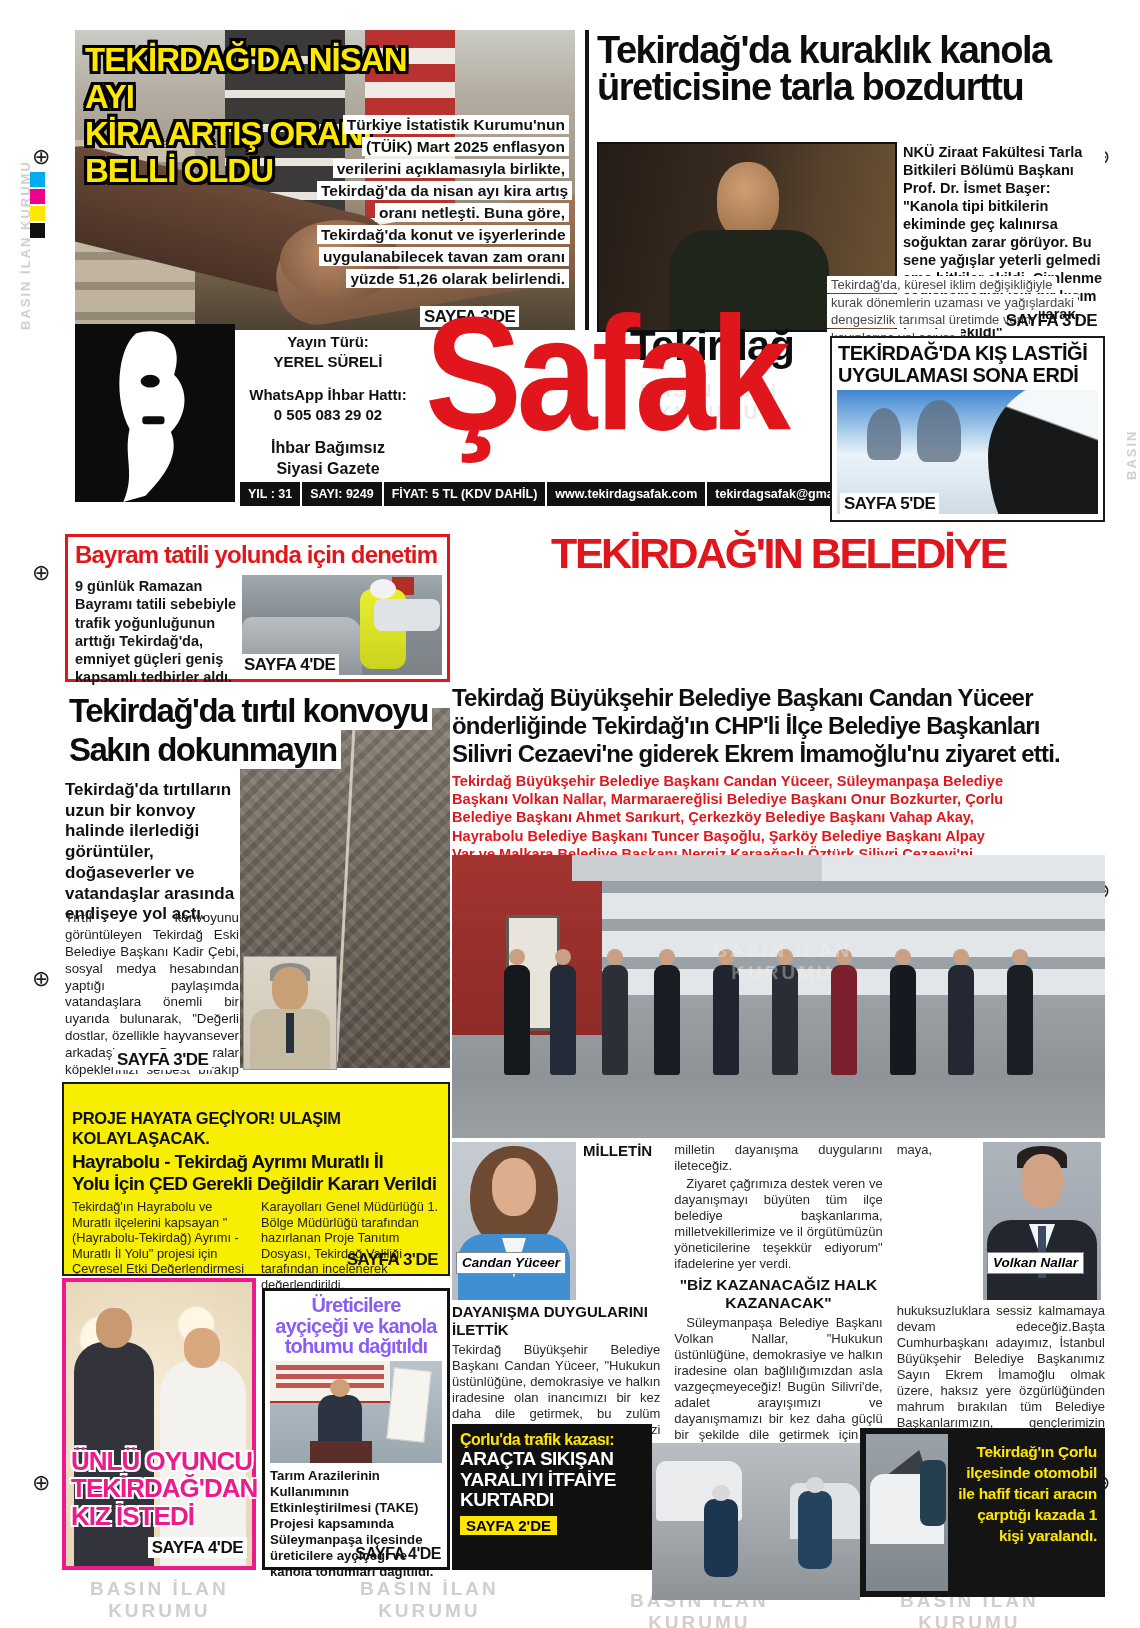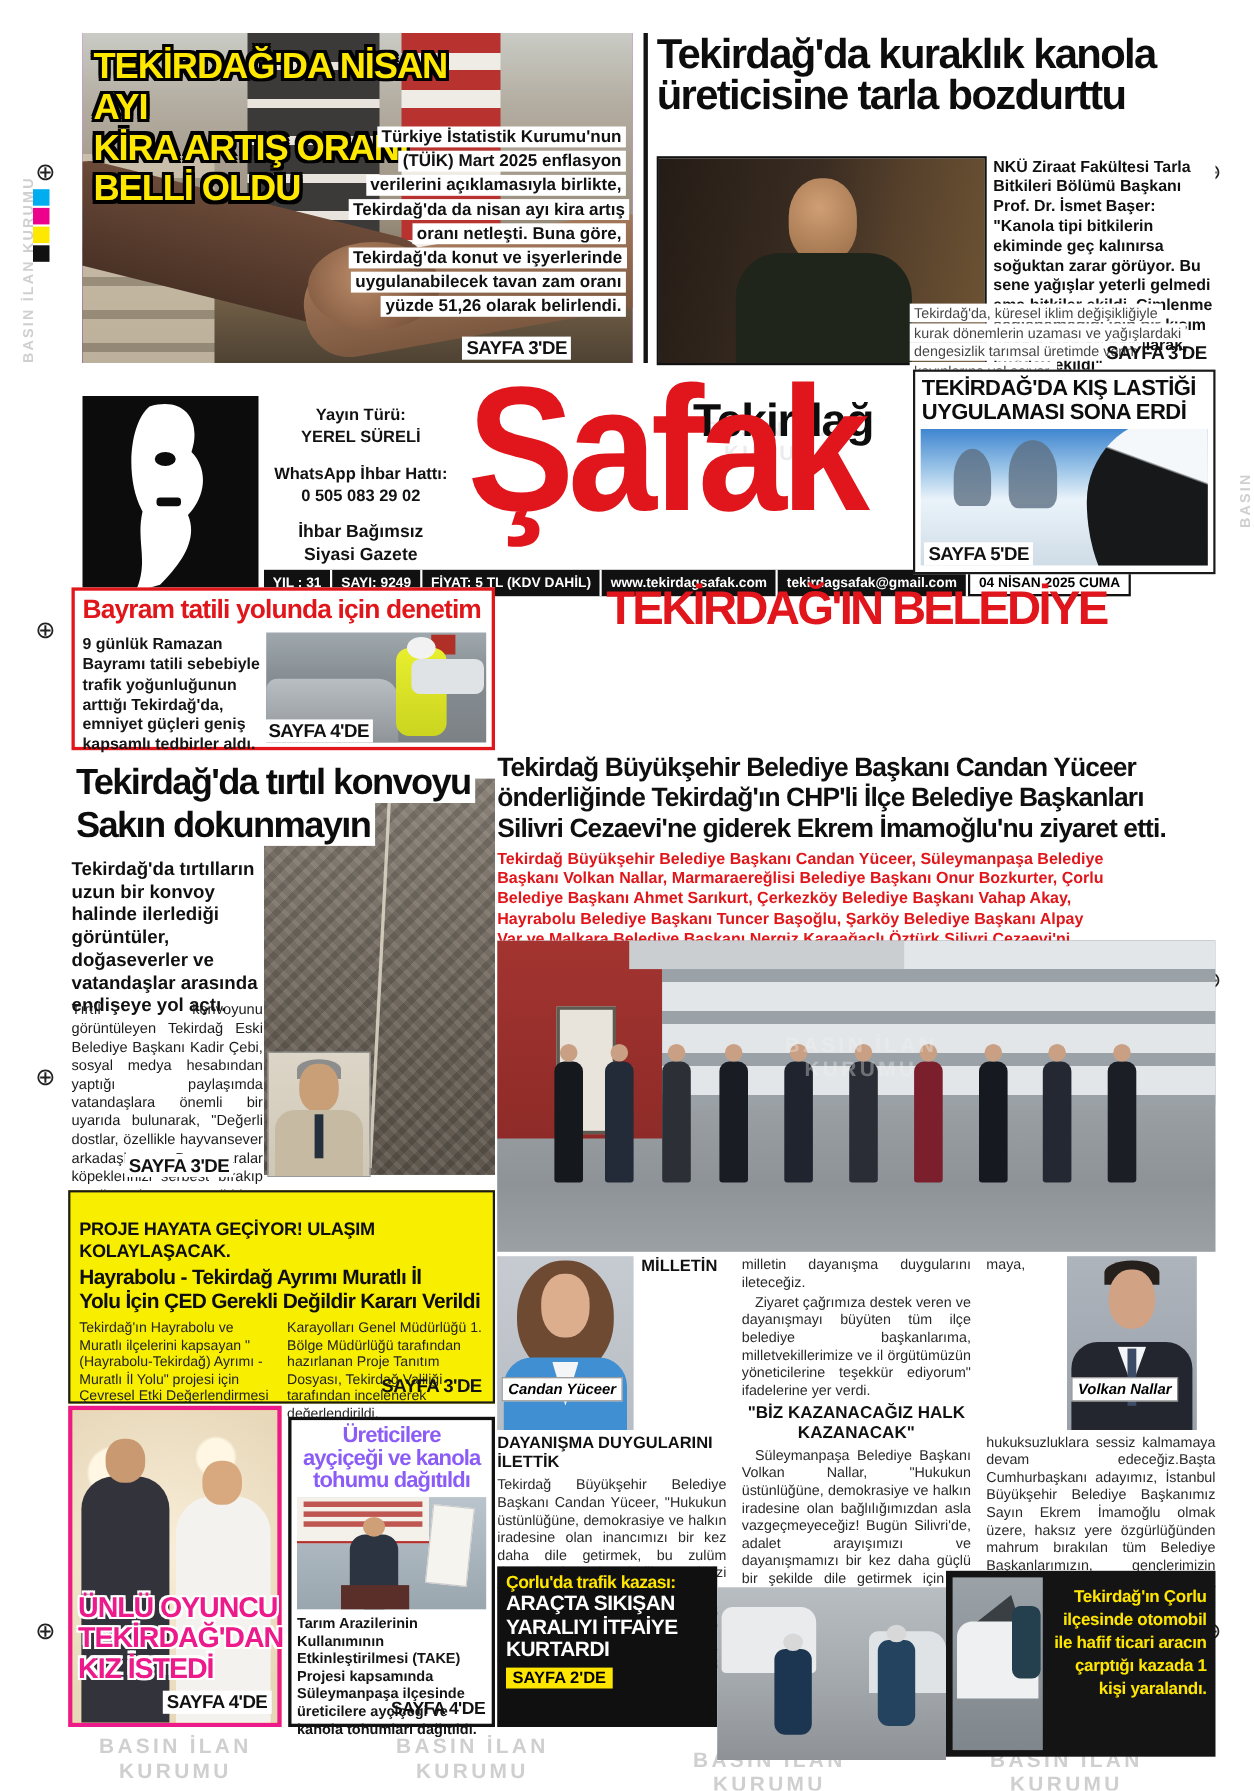--- a/index.html
+++ b/index.html
@@ -42,21 +42,21 @@
   .kanola-headline{font-weight:900;font-size:38px;line-height:0.98;letter-spacing:-1.5px;color:#0d0d0d;margin:2px 0 0 2px;}
   .kanola-photo{left:8px;top:112px;width:296px;height:186px;background:linear-gradient(100deg,#241c16 0%,#3a2c21 45%,#57412c 70%,#6e5434 100%);border:2px solid #111;}
   .farmer-head{position:absolute;left:118px;top:18px;width:62px;height:76px;border-radius:46% 46% 42% 42%;
      background:radial-gradient(circle at 45% 35%,#cf9e74,#a3764f 80%);}
   .farmer-shirt{position:absolute;left:70px;top:86px;width:160px;height:100px;border-radius:40px 40px 0 0;background:#20251c;}
   .kanola-quote{left:314px;top:114px;width:202px;font-weight:700;font-size:14.5px;line-height:1.24;color:#101010;}
   .kanola-caption{left:238px;top:246px;width:252px;text-align:left;font-size:13px;line-height:1.35;color:#474747;font-weight:400;}
   .kanola-ref{right:8px;top:281px;}
 
   
-  .masthead{left:75px;top:356px;width:1030px;height:186px;}
+  .masthead{left:75px;top:320px;width:1030px;height:186px;}
   .ataturk{left:0;top:4px;width:160px;height:178px;background:#0c0c0c;}
   .mast-info{left:168px;top:12px;width:170px;text-align:center;font-weight:700;font-size:15px;line-height:1.3;color:#111;}
   .mast-info .gap{height:14px;}
   .logo-top{left:555px;top:2px;font-weight:900;font-size:42px;letter-spacing:-1px;color:#0d0d0d;}
   .logo-main{left:350px;top:-28px;font-weight:900;font-size:158px;line-height:1;color:#e0161c;
      transform:scale(0.92,1.02);transform-origin:left top;letter-spacing:-6px;}
   .infobar{left:165px;top:162px;height:24px;display:flex;align-items:stretch;background:#111;color:#fff;
      font-weight:700;font-size:12.5px;}
   .infobar .seg{display:flex;align-items:center;padding:0 8px;border-right:2px solid #fff;white-space:nowrap;}
   .infobar .seg.date-seg{background:#fff;color:#000;border:2px solid #111;font-weight:700;}
@@ -116,21 +116,21 @@
 
   
   .box-road{left:62px;top:1082px;width:388px;height:194px;background:#f8ee00;border:2px solid #1a1a1a;box-sizing:border-box;padding:6px 8px;}
   .road-kicker{font-weight:900;font-size:16.5px;line-height:1.18;letter-spacing:-0.3px;color:#0d0d0d;}
   .road-headline{font-weight:700;font-size:19px;line-height:1.12;letter-spacing:-0.6px;color:#0d0d0d;margin-top:3px;}
   .road-cols{display:flex;gap:10px;margin-top:5px;}
   .road-cols div{flex:1;font-size:12.8px;line-height:1.22;color:#222;}
   .road-ref{position:absolute;right:10px;bottom:4px;}
 
   
-  .art-wed{left:62px;top:1278px;width:194px;height:292px;border:4px solid #ec1a8a;box-sizing:border-box;background:#fde047;}
+  .art-wed{left:62px;top:1278px;width:194px;height:292px;border:4px solid #ec1a8a;box-sizing:border-box;background:#fef9c3;}
   .wed-photo{inset:0;background:radial-gradient(circle at 20% 20%,#fff7e3 0 8%,transparent 9%),
      radial-gradient(circle at 70% 15%,#fff7e3 0 6%,transparent 7%),
      radial-gradient(circle at 45% 45%,#f8eed9,#e8d8ba 80%);}
   .groom{position:absolute;left:8px;top:60px;width:80px;height:230px;border-radius:30px 30px 0 0;background:#33333b;}
   .groom::before{content:"";position:absolute;left:22px;top:-34px;width:36px;height:40px;border-radius:45%;background:#c99a72;}
   .bride{position:absolute;right:6px;top:78px;width:86px;height:212px;border-radius:34px 34px 0 0;background:#f4f2ee;}
   .bride::before{content:"";position:absolute;left:24px;top:-32px;width:36px;height:40px;border-radius:45%;background:#d8a87e;}
   .wed-headline{position:absolute;left:5px;bottom:36px;color:#ec1a8a;font-weight:900;font-size:26px;line-height:1.05;letter-spacing:-1px;
      text-shadow:-2px -2px 0 #fff,2px -2px 0 #fff,-2px 2px 0 #fff,2px 2px 0 #fff,0 2px 0 #fff,0 -2px 0 #fff;}
   .wed-ref{position:absolute;right:5px;bottom:8px;}
@@ -154,21 +154,21 @@
   .bcol p{margin:0 0 2px;text-indent:12px;}
   .bcol p.noindent{text-indent:0;}
   .subhead{font-weight:800;font-size:15px;line-height:1.2;color:#111;text-align:left;margin:0 0 3px;}
   .subhead.center{text-align:center;margin:4px 0 2px;font-size:15.5px;}
   .candan-photo{position:relative;float:left;width:124px;height:158px;margin:0 7px 3px 0;
      background:linear-gradient(180deg,#c6cbd1 0%,#b7bdc4 100%);}
   .c-hair{position:absolute;left:18px;top:4px;width:88px;height:104px;border-radius:48%;background:#6e4a33;}
   .c-face{position:absolute;left:40px;top:16px;width:44px;height:58px;border-radius:46%;background:#dcae8d;}
   .c-blazer{position:absolute;left:6px;top:92px;width:112px;height:66px;border-radius:26px 26px 0 0;background:#3f8fd2;}
   .c-shirt{position:absolute;left:50px;top:96px;width:24px;height:40px;background:#f3f5f7;clip-path:polygon(0 0,100% 0,50% 100%);}
-  .volkan-photo{position:relative;float:right;width:118px;height:158px;margin:0 17px 3px 7px;
+  .volkan-photo{position:relative;float:right;width:118px;height:158px;margin:0 4px 3px 7px;
      background:linear-gradient(180deg,#aeb4bc 0%,#9aa1aa 100%);}
   .v-face{position:absolute;left:38px;top:12px;width:42px;height:54px;border-radius:46%;background:#d2a284;}
   .v-hair{position:absolute;left:34px;top:4px;width:50px;height:22px;border-radius:50% 50% 0 0;background:#26201c;}
   .v-suit{position:absolute;left:4px;top:78px;width:110px;height:80px;border-radius:24px 24px 0 0;background:#23262e;}
   .v-shirt{position:absolute;left:46px;top:82px;width:26px;height:36px;background:#f3f5f7;clip-path:polygon(0 0,100% 0,50% 100%);}
   .v-tie{position:absolute;left:55px;top:84px;width:8px;height:52px;background:#3c4b66;}
   .photo-label{position:absolute;left:4px;bottom:26px;background:#fff;color:#000;font-weight:700;font-style:italic;
      font-size:13.5px;line-height:1.15;padding:2px 5px;border:1px solid #888;}
   .byline{font-weight:700;text-align:center;text-indent:0;margin-top:2px;}
 

